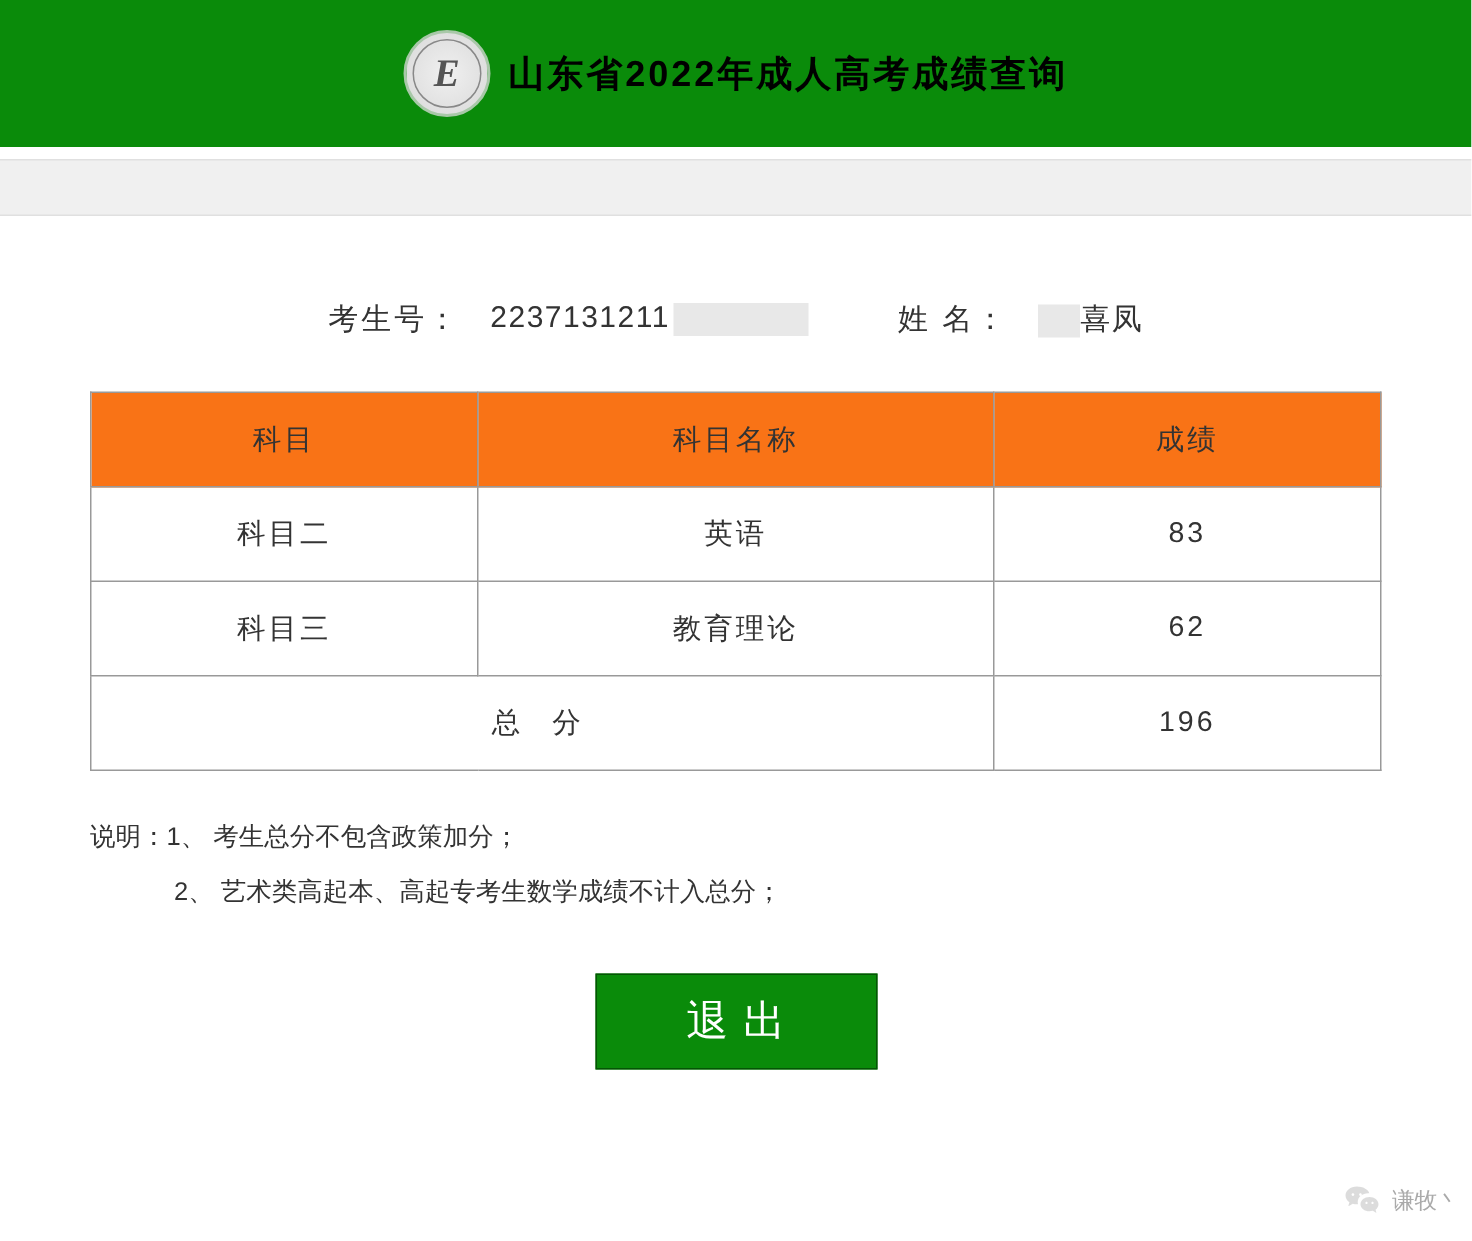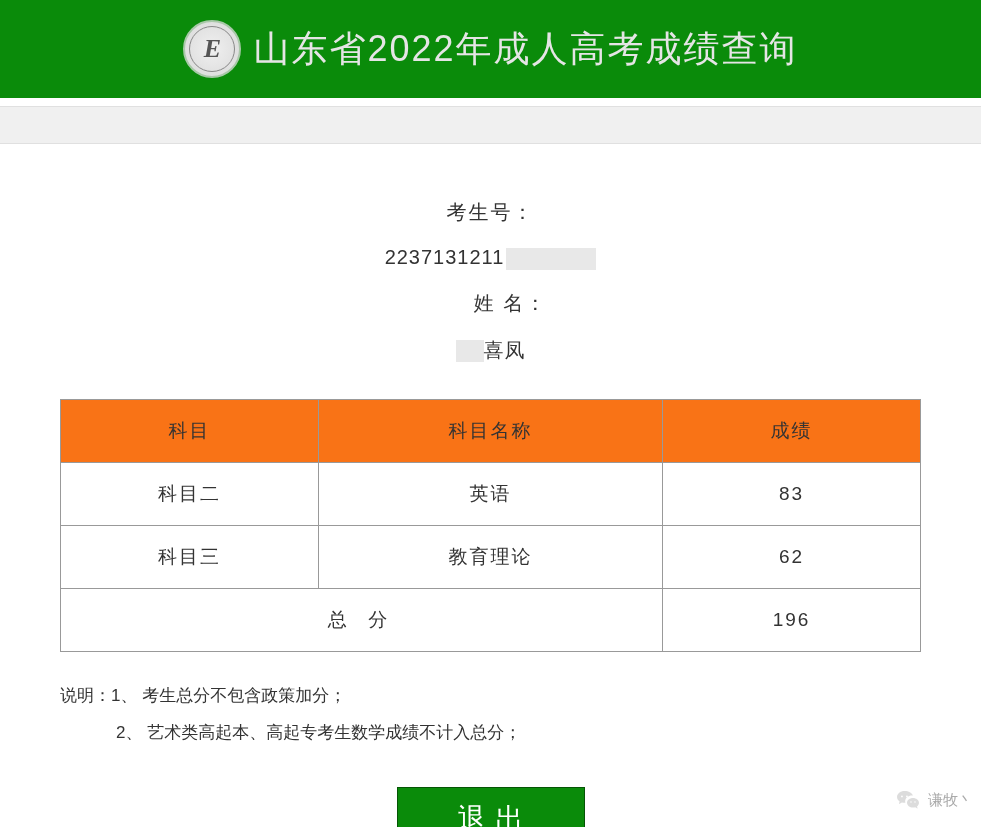--- a/index.html
+++ b/index.html
@@ -40,23 +40,23 @@
       display: flex;
       align-items: center;
       justify-content: center;
       font-size: 26px;
       font-weight: bold;
       font-style: italic;
       color: #555;
       font-family: Georgia, serif;
     }
     .header-title {
-      color: #e5e5e5;
-      font-size: 36px;
-      font-weight: 400;
+      color: #000000;
+      font-size: 24px;
+      font-weight: 700;
       letter-spacing: 2px;
     }
     .gray-bar {
       height: 38px;
       background: #f0f0f0;
       margin-top: 8px;
       border-top: 1px solid #e0e0e0;
       border-bottom: 1px solid #e0e0e0;
     }
     .content {
@@ -64,21 +64,20 @@
     }
     .info-row {
       display: flex;
       align-items: center;
       justify-content: center;
       gap: 20px;
       margin-top: 55px;
       margin-bottom: 35px;
       font-size: 20px;
       color: #333;
-      flex-direction: column;
     }
     .info-label {
       letter-spacing: 2px;
     }
     .info-value {
       letter-spacing: 1px;
     }
     .redacted {
       display: inline-block;
       width: 90px;

